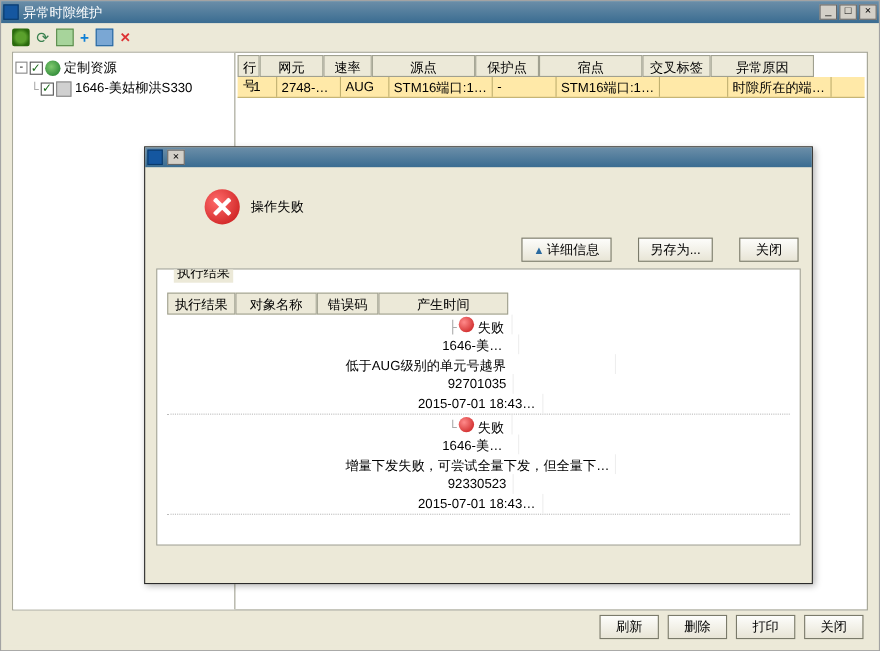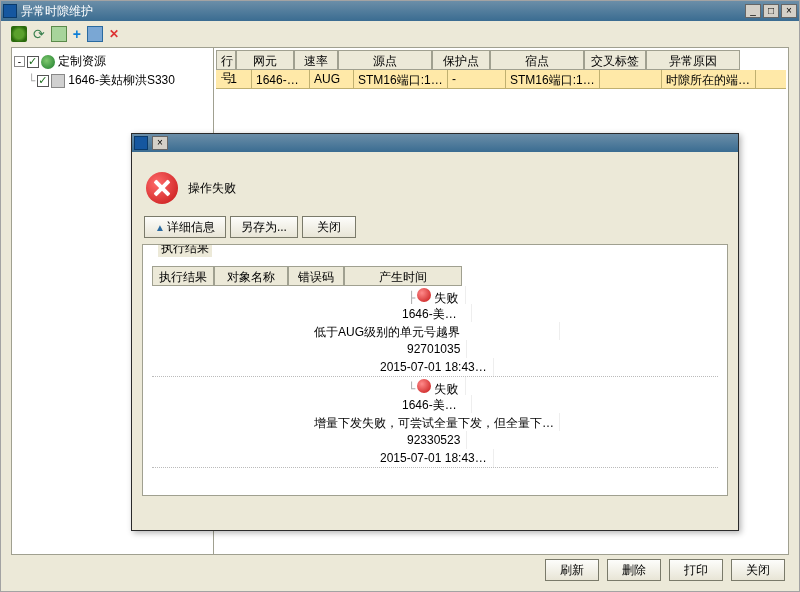--- a/index.html
+++ b/index.html
@@ -39,27 +39,27 @@
   .grid-row { display:flex; background:#ffe9a8; border-bottom:1px solid #c0b070; }
   .grid-row .gc { padding:2px 4px; border-right:1px solid #c0b070; font-size:12px; height:18px; overflow:hidden; white-space:nowrap; text-overflow:ellipsis; }
 
   .main-footer { position:absolute; bottom:6px; right:10px; display:flex; gap:8px; }
   .btn { min-width:54px; height:22px; border:1px solid #7a7a6a; background:linear-gradient(#fdfdfb,#e8e5d6); padding:0 10px; font-size:12px; cursor:pointer; }
 
   
   .dialog { position:absolute; left:130px; top:132px; width:608px; height:398px; border:1px solid #2a2a2a; background:#ece9d8; box-shadow:2px 2px 6px rgba(0,0,0,.3); }
   .dialog .titlebar { height:18px; }
   .dlg-body { position:absolute; top:20px; left:0; right:0; bottom:0; }
-  .err-area { display:flex; align-items:center; padding:18px 14px 10px 14px; }
+  .err-area { display:flex; align-items:center; padding:18px 14px 10px 14px;margin-left:40px; }
   .err-icon { width:32px; height:32px; border-radius:50%; background:radial-gradient(circle at 35% 35%, #ff6b6b, #c41414); position:relative; margin-right:10px; }
   .err-icon::before,.err-icon::after { content:""; position:absolute; left:14px; top:6px; width:4px; height:20px; background:#fff; border-radius:1px; }
   .err-icon::before { transform:rotate(45deg); }
   .err-icon::after  { transform:rotate(-45deg); }
   .err-text { font-size:12px; }
-  .dlg-btns { display:flex; gap:4px; padding:2px 12px; }
+  .dlg-btns { display:flex; gap:24px; justify-content:flex-end; padding:2px 12px; }
   .arrows { color:#2a6aa0; font-size:10px; margin-right:2px; }
   .results-box { margin:4px 10px 8px 10px; border:1px solid #a0a090; background:#fff; height:252px; overflow:auto; position:relative; }
   .results-legend { position:relative; top:0; left:6px; background:#ece9d8; padding:0 3px; font-size:12px; display:inline-block; transform:translateY(-9px); }
   .res-head { display:flex; }
   .res-head .rh { border:1px solid #a0a090; background:#ece9d8; padding:2px 4px; text-align:center; font-size:12px; height:20px; }
   .res-row { display:flex; align-items:center; border-bottom:1px dotted #bbb;flex-direction:column; }
   .res-row .rc { padding:2px 4px; font-size:12px; height:18px; overflow:hidden; white-space:nowrap; text-overflow:ellipsis; border-right:1px solid #eee; }
   .row-icon { width:14px; height:14px; border-radius:50%; background:radial-gradient(circle at 35% 35%,#ff8a8a,#c41414); display:inline-block; margin-right:3px; position:relative; }
   .tree-conn { color:#aaa; font-family:monospace; font-size:12px; margin-right:2px; }
 </style>
@@ -113,21 +113,21 @@
           <div class="gh" style="width:58px">网元</div>
           <div class="gh" style="width:44px">速率</div>
           <div class="gh" style="width:94px">源点</div>
           <div class="gh" style="width:58px">保护点</div>
           <div class="gh" style="width:94px">宿点</div>
           <div class="gh" style="width:62px">交叉标签</div>
           <div class="gh" style="width:94px">异常原因</div>
         </div>
         <div class="grid-row">
           <div class="gc" style="width:36px;text-align:center">1</div>
-          <div class="gc" style="width:58px">1646-美...</div>
+          <div class="gc" style="width:58px">2748-美...</div>
           <div class="gc" style="width:44px">AUG</div>
           <div class="gc" style="width:94px">STM16端口:1-V...</div>
           <div class="gc" style="width:58px">-</div>
           <div class="gc" style="width:94px">STM16端口:1-V...</div>
           <div class="gc" style="width:62px"></div>
           <div class="gc" style="width:94px">时隙所在的端口...</div>
         </div>
       </div>
     </div>
 

